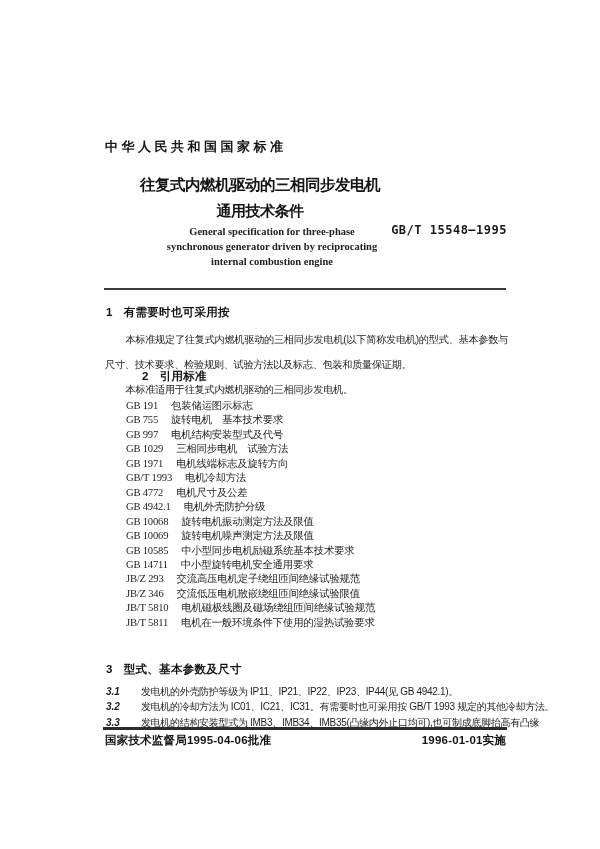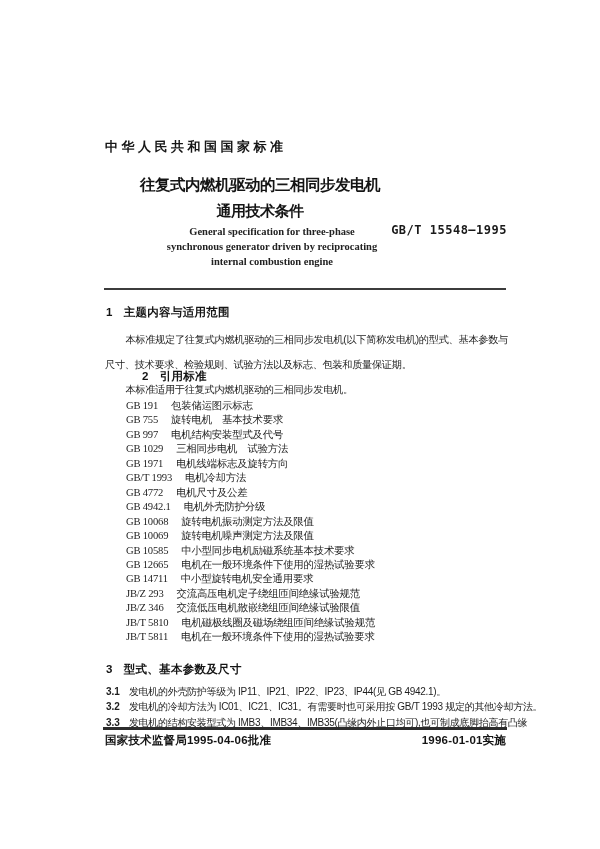--- a/index.html
+++ b/index.html
@@ -63,21 +63,21 @@
     font-size: 10.4px; color: #1e1e1e;
   }
   .ref-row { line-height: 14.45px; white-space: nowrap; letter-spacing: -0.2px; }
   .ref-code { font-family: "Liberation Serif", serif; font-size: 10.6px; }
   .ref-title { margin-left: 13px; }
   .clause-list {
     position: absolute; top: 684px; left: 106px; width: 440px;
     font-size: 10px; color: #1e1e1e;
   }
   .clause-row { line-height: 15.3px; white-space: nowrap; letter-spacing: -0.3px; }
-  .clause-num { font-weight: 700; margin-right: 9px; letter-spacing: 0; }
+  .clause-num { font-weight: 700; margin-right: 21px; letter-spacing: 0; font-style: italic; }
   .rule-bottom {
     position: absolute; top: 727px; left: 103px; width: 404px; height: 2.5px;
     background: #2c2c2c;
   }
   .footer {
     position: absolute; top: 733px; left: 105px; width: 401px;
     display: flex; justify-content: space-between;
     font-size: 11.5px; font-weight: 700; color: #141414;
     letter-spacing: 0.2px;
     gap: 8px;
@@ -98,21 +98,21 @@
 
   <div class="en-title">
       <div class="en-line">General specification for three-phase</div>
       <div class="en-line">synchronous generator driven by reciprocating</div>
       <div class="en-line">internal combustion engine</div>
     </div>
 
   <div class="rule-top"></div>
 
   <div class="section-heading" id="s1-heading">
-    <span class="sec-num">1</span><span>主题内容与适用范围</span>
+    <span class="sec-num">1</span><span>有需要时也可采用按</span>
   </div>
 
   <div class="scope-body">
       <p class="body-para">本标准规定了往复式内燃机驱动的三相同步发电机(以下简称发电机)的型式、基本参数与尺寸、技术要求、检验规则、试验方法以及标志、包装和质量保证期。</p>
       <p class="body-para">本标准适用于往复式内燃机驱动的三相同步发电机。</p>
     </div>
 
   <div class="section-heading" id="s2-heading">
     <span class="sec-num">2</span><span>引用标准</span>
   </div>
@@ -122,21 +122,20 @@
       <div class="ref-row"><span class="ref-code">GB 755</span><span class="ref-title">旋转电机　基本技术要求</span></div>
       <div class="ref-row"><span class="ref-code">GB 997</span><span class="ref-title">电机结构安装型式及代号</span></div>
       <div class="ref-row"><span class="ref-code">GB 1029</span><span class="ref-title">三相同步电机　试验方法</span></div>
       <div class="ref-row"><span class="ref-code">GB 1971</span><span class="ref-title">电机线端标志及旋转方向</span></div>
       <div class="ref-row"><span class="ref-code">GB/T 1993</span><span class="ref-title">电机冷却方法</span></div>
       <div class="ref-row"><span class="ref-code">GB 4772</span><span class="ref-title">电机尺寸及公差</span></div>
       <div class="ref-row"><span class="ref-code">GB 4942.1</span><span class="ref-title">电机外壳防护分级</span></div>
       <div class="ref-row"><span class="ref-code">GB 10068</span><span class="ref-title">旋转电机振动测定方法及限值</span></div>
       <div class="ref-row"><span class="ref-code">GB 10069</span><span class="ref-title">旋转电机噪声测定方法及限值</span></div>
       <div class="ref-row"><span class="ref-code">GB 10585</span><span class="ref-title">中小型同步电机励磁系统基本技术要求</span></div>
-      <div class="ref-row"><span class="ref-code">GB 12665</span><span class="ref-title">电机在一般环境条件下使用的湿热试验要求</span></div>
       <div class="ref-row"><span class="ref-code">GB 14711</span><span class="ref-title">中小型旋转电机安全通用要求</span></div>
       <div class="ref-row"><span class="ref-code">JB/Z 293</span><span class="ref-title">交流高压电机定子绕组匝间绝缘试验规范</span></div>
       <div class="ref-row"><span class="ref-code">JB/Z 346</span><span class="ref-title">交流低压电机散嵌绕组匝间绝缘试验限值</span></div>
       <div class="ref-row"><span class="ref-code">JB/T 5810</span><span class="ref-title">电机磁极线圈及磁场绕组匝间绝缘试验规范</span></div>
       <div class="ref-row"><span class="ref-code">JB/T 5811</span><span class="ref-title">电机在一般环境条件下使用的湿热试验要求</span></div>
     </div>
 
   <div class="section-heading" id="s3-heading">
     <span class="sec-num">3</span><span>型式、基本参数及尺寸</span>
   </div>

